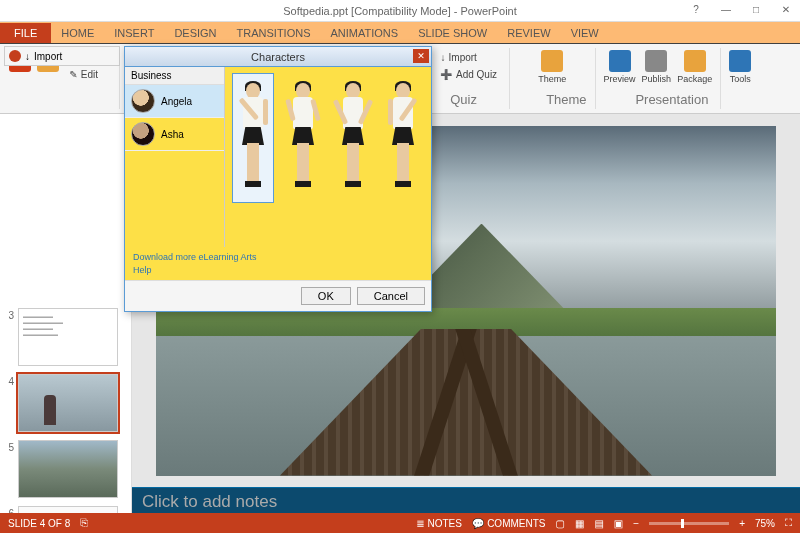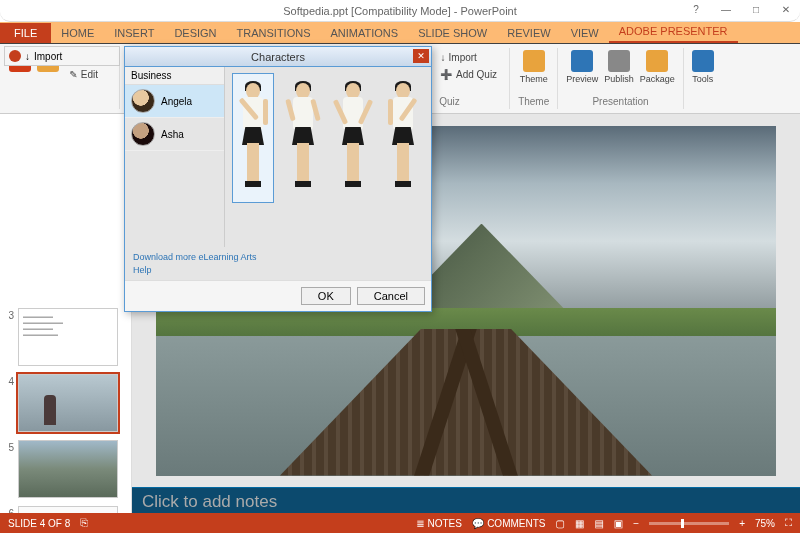--- a/index.html
+++ b/index.html
@@ -1,30 +1,30 @@
 <!DOCTYPE html>
 <html><head>
 <meta charset="utf-8">
 <style>
 * { margin: 0; padding: 0; box-sizing: border-box; font-family: "Segoe UI", Tahoma, sans-serif; }
 body { width: 800px; height: 533px; background: #fff; overflow: hidden; font-size: 11px; position: relative; }
 
-.titlebar { height: 22px; background: #fff; display: flex; align-items: center; justify-content: center; position: relative; border-bottom: 1px solid #ddd; border-radius: 10px; }
+.titlebar { height: 22px; background: #fff; display: flex; align-items: center; justify-content: center; position: relative; border-bottom: 1px solid #ddd; }
 .titlebar-text { color: #666; font-size: 11px; }
 .win-controls { position: absolute; right: 0; top: 0; display: flex; gap: 2px; }
 .win-btn { width: 28px; height: 18px; display: flex; align-items: center; justify-content: center; font-size: 10px; color: #666; }
 
 .tabbar { height: 22px; background: #fdba74; display: flex; align-items: flex-end; border-bottom: 1px solid #404040; }
 .file-tab { background: #c43e1c; color: #fff; padding: 4px 14px; font-size: 11px; }
 .tab { padding: 4px 10px; font-size: 11px; color: #555; cursor: pointer; }
 .tab.active { border-bottom: 2px solid #c43e1c; color: #c43e1c; }
 
 .ribbon { height: 70px; background: #f5f5f5; border-bottom: 1px solid #ccc; display: flex; padding: 4px 0; position: relative; }
 .ribbon-group { display: flex; flex-direction: column; align-items: center; justify-content: space-between; border-right: 1px solid #ddd; padding: 2px 8px; }
-.ribbon-group-label { font-size: 10px; color: #777; margin-top: 2px; }
+.ribbon-group-label { font-size: 13px; color: #777; margin-top: 2px; margin-left: 28px; }
 .ribbon-icons { display: flex; gap: 6px; align-items: flex-start; }
 .ribbon-icon { display: flex; flex-direction: column; align-items: center; gap: 2px; font-size: 9px; color: #444; }
 .ribbon-icon .ic { width: 22px; height: 22px; background: #ddd; border-radius: 3px; }
 .ribbon-btn-sm { font-size: 10px; color: #444; padding: 2px 4px; display: flex; align-items: center; gap: 3px; }
 .ic.red { background: #d13b16; }
 .ic.blue { background: #2e75b6; }
 .ic.green { background: #5aa62e; }
 .ic.orange { background: #e8a33d; }
 .ic.grey { background: #888; }
 
@@ -49,21 +49,21 @@
 .pier::after { right: 36%; transform: skewX(18deg); transform-origin: bottom; }
 
 .notes { height: 26px; background: #0c4a6e; border-top: 1px solid #0369a1; padding: 4px 10px; color: #aaa; font-size: 17px; }
 
 .statusbar { height: 20px; background: #c43e1c; color: #fff; display: flex; align-items: center; justify-content: space-between; padding: 0 8px; font-size: 10px; gap: 45px; }
 .status-left, .status-right { display: flex; align-items: center; gap: 10px; }
 .zoom-slider { width: 80px; height: 3px; background: rgba(255,255,255,0.4); position: relative; }
 .zoom-slider::after { content: ""; position: absolute; left: 40%; top: -3px; width: 3px; height: 9px; background: #fff; }
 
 
-.dialog { position: absolute; left: 124px; top: 46px; width: 308px; background: #e5e5e5; border: 1px solid #5a9bd5; box-shadow: 2px 2px 8px rgba(0,0,0,0.3); z-index: 100; }
+.dialog { position: absolute; left: 124px; top: 46px; width: 308px; background: #fde047; border: 1px solid #5a9bd5; box-shadow: 2px 2px 8px rgba(0,0,0,0.3); z-index: 100; }
 .dialog-title { height: 20px; background: linear-gradient(180deg, #e8f0fa, #c8d8ea); display: flex; align-items: center; justify-content: center; font-size: 11px; position: relative; color: #333; border-bottom: 1px solid #5a9bd5; }
 .dialog-close { position: absolute; right: 2px; top: 2px; width: 16px; height: 14px; background: #c43e1c; color: #fff; font-size: 9px; display: flex; align-items: center; justify-content: center; }
 .dialog-body { display: flex; height: 180px; }
 .char-list { width: 100px; border-right: 1px solid #ccc; overflow-y: auto; }
 .char-cat { font-size: 10px; padding: 3px 6px; background: #f0f0f0; border-bottom: 1px solid #ddd; }
 .char-item { display: flex; align-items: center; gap: 6px; padding: 4px 6px; font-size: 10px; border-bottom: 1px solid #eee; }
 .char-item.selected { background: #cde6f7; }
 .char-avatar { width: 24px; height: 24px; border-radius: 50%; background: radial-gradient(circle at 40% 35%, #e8c9a0 40%, #3a2a1a 42%); border: 1px solid #aaa; }
 .char-preview { flex: 1; display: flex; flex-wrap: wrap; gap: 6px; padding: 6px; align-items: flex-start; justify-content: space-around; }
 .pose { width: 42px; height: 130px; border: 1px solid transparent; display: flex; align-items: center; justify-content: center; }
@@ -109,21 +109,20 @@
 <div class="tabbar">
   <div class="file-tab">FILE</div>
   <div class="tab">HOME</div>
   <div class="tab">INSERT</div>
   <div class="tab">DESIGN</div>
   <div class="tab">TRANSITIONS</div>
   <div class="tab">ANIMATIONS</div>
   <div class="tab">SLIDE SHOW</div>
   <div class="tab">REVIEW</div>
   <div class="tab">VIEW</div>
-  <div class="tab active">ADOBE PRESENTER</div>
 </div>
 
 <div class="ribbon">
   <div class="ribbon-group" style="width:120px">
     <div class="ribbon-icons">
       <div class="ribbon-icon">
           <div class="ic red"></div>
         </div>
       <div class="ribbon-icon">
           <div class="ic orange"></div>

